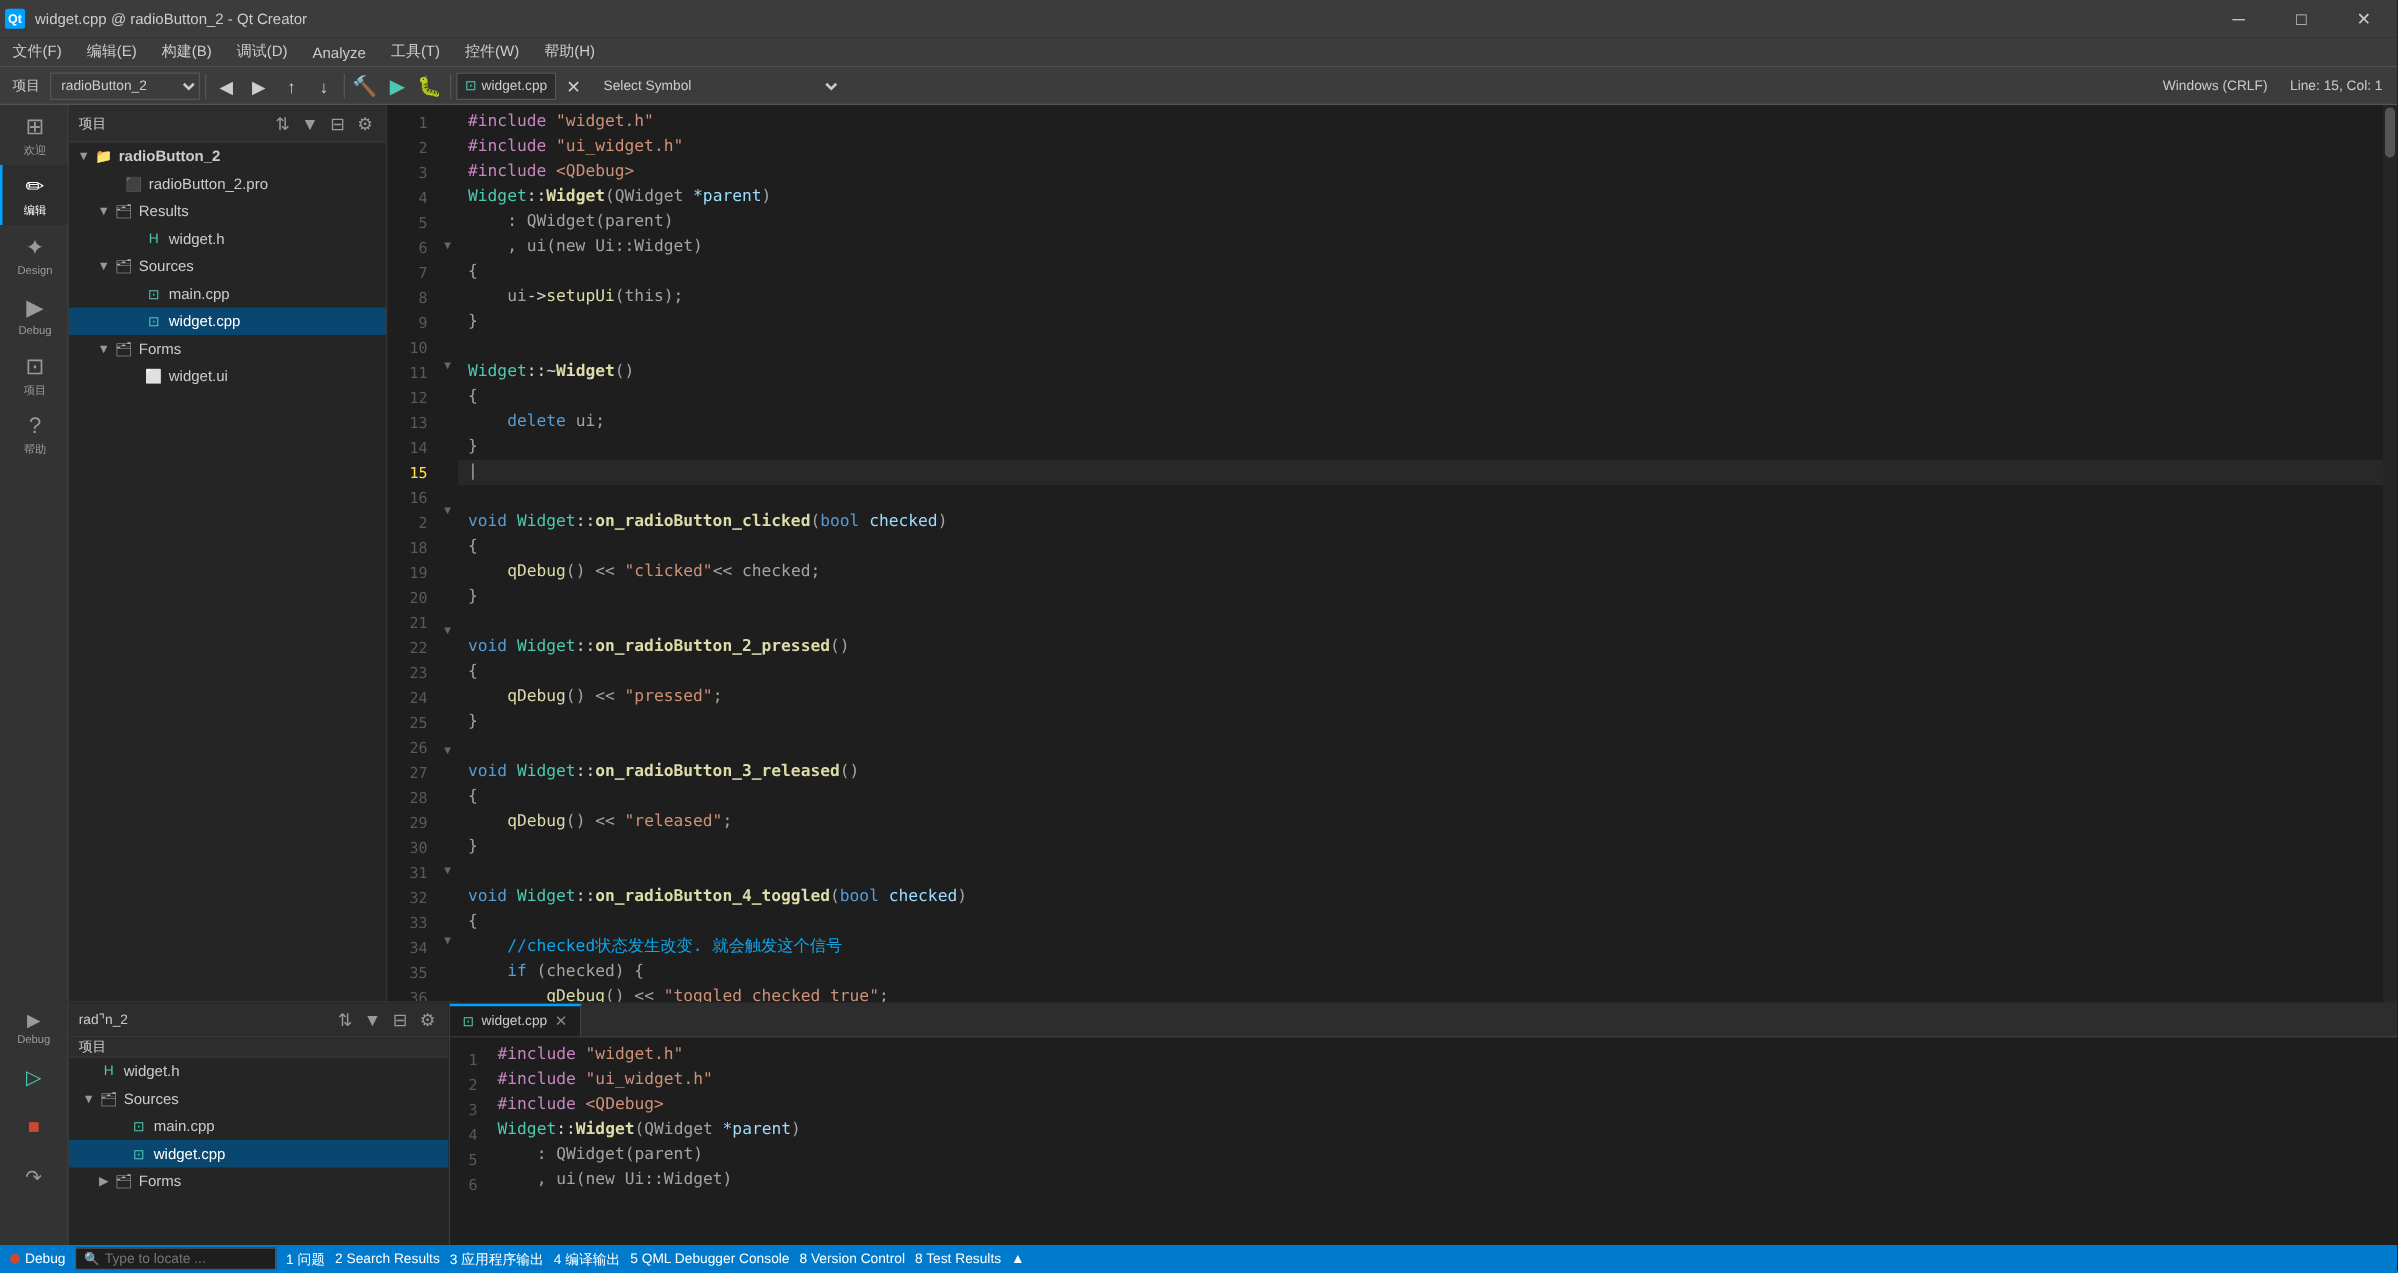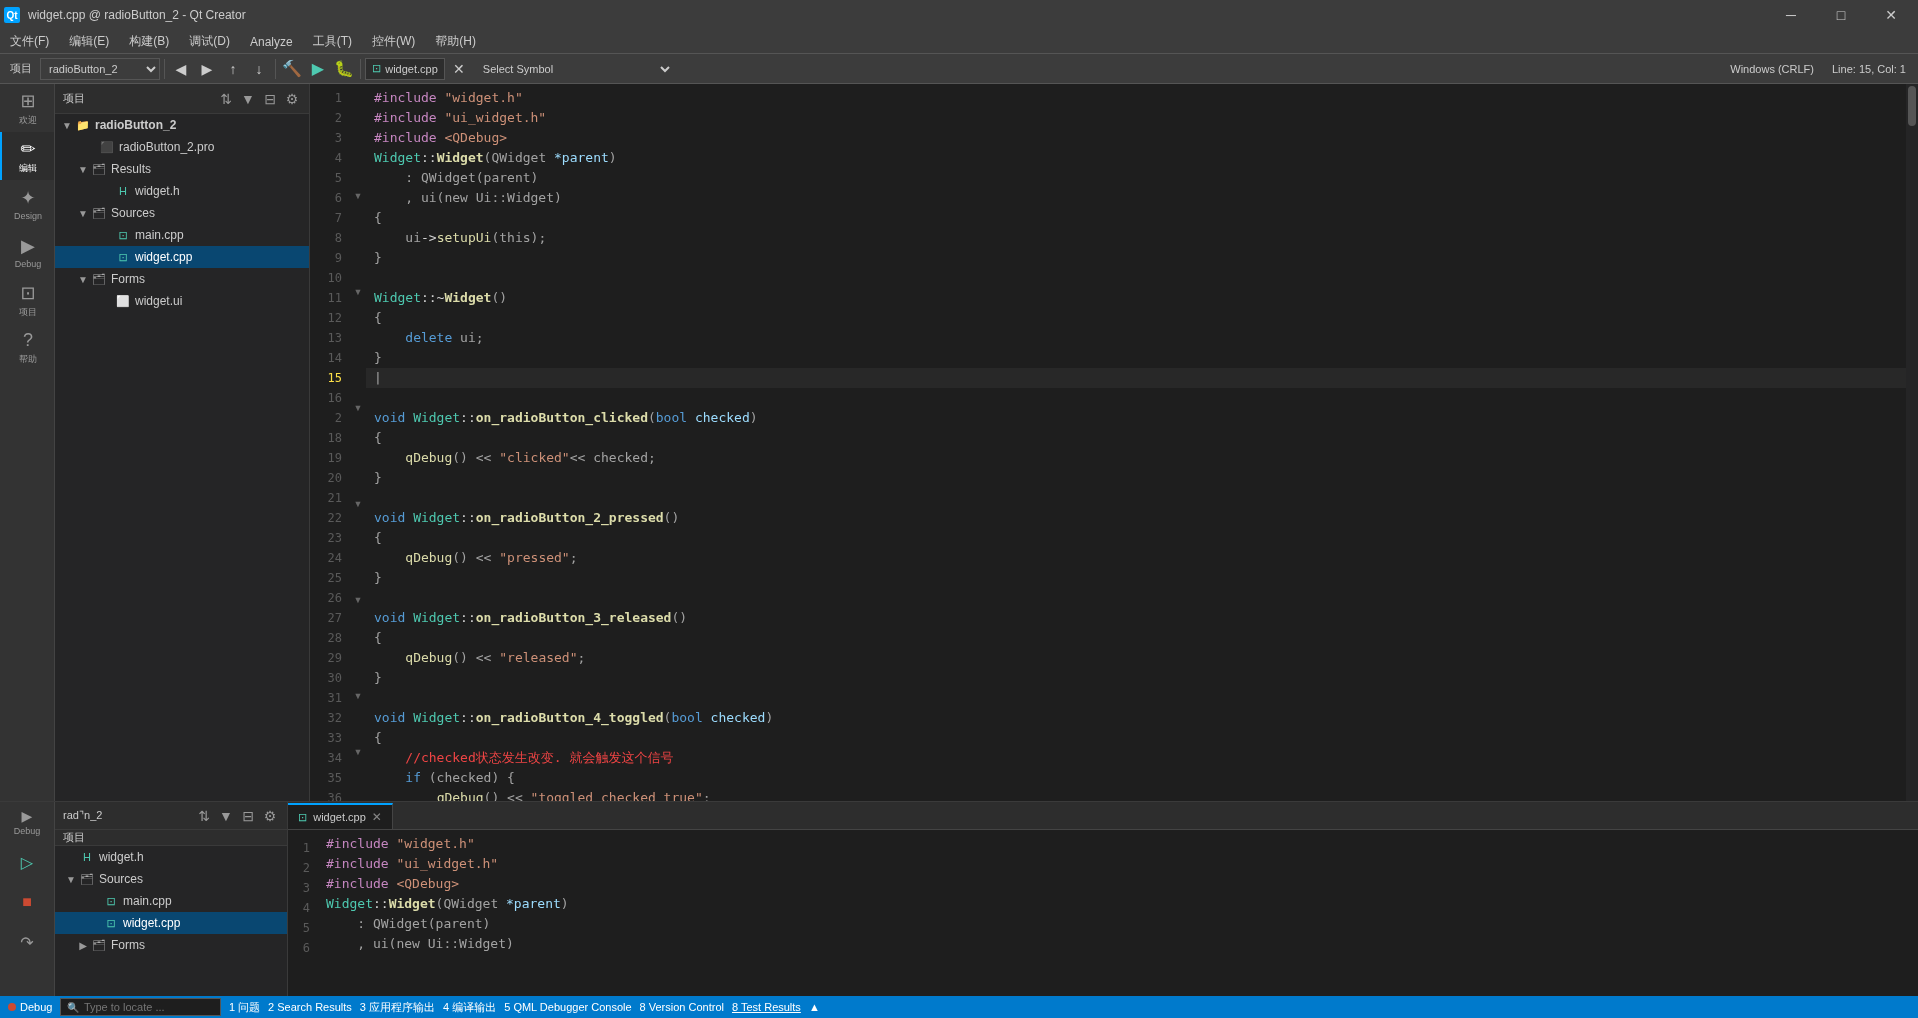--- a/index.html
+++ b/index.html
@@ -307,21 +307,21 @@
     .fold-placeholder { width: 16px; display: inline-block; flex-shrink: 0; }
 
     
     .c-include { color: #c586c0; }
     .c-string { color: #ce9178; }
     .c-keyword { color: #569cd6; }
     .c-func { color: #dcdcaa; }
     .c-func-bold { color: #dcdcaa; font-weight: bold; }
     .c-param { color: #9cdcfe; }
     .c-op { color: #d4d4d4; }
-    .c-comment { color: #ef4444; text-align: right; }
+    .c-comment { color: #0ea5e9; text-align: right; }
     .c-plain { color: #a3a3a3; }
     .c-arrow { color: #d4d4d4; }
     .c-bool { color: #569cd6; }
     .c-class { color: #4ec9b0; }
     .lower-sidebar {
       width: 55px;
       background: #333333;
       border-right: 1px solid #444;
       display: flex;
       flex-direction: column;
@@ -332,21 +332,21 @@
       height: 40px;
       display: flex;
       align-items: center;
       justify-content: center;
       cursor: pointer;
       color: #999;
       font-size: 16px;
     }
 
     .lower-panel {
-      width: 233px;
+      width: 305px;
       background: #252526;
       border-right: 1px solid #3a3a3a;
       display: flex;
       flex-direction: column;
       overflow: hidden;
       text-align: right;
     }
     .lower-panel-header {
       height: 28px;
       display: flex;
@@ -829,17 +829,17 @@
       <span style="color:#999;font-size:10px;">🔍</span>
       <input type="text" style="background: transparent; border: none; color: rgb(204, 204, 204); font-size: 11px; outline: none; width: 130px;" placeholder="Type to locate ...">
     </div>
 
     <span style="color:white;font-size:11px;cursor:pointer;">1 问题</span>
     <span style="color:white;font-size:11px;cursor:pointer;">2 Search Results</span>
     <span style="color:white;font-size:11px;cursor:pointer;">3 应用程序输出</span>
     <span style="color:white;font-size:11px;cursor:pointer;">4 编译输出</span>
     <span style="color:white;font-size:11px;cursor:pointer;">5 QML Debugger Console</span>
     <span style="color:white;font-size:11px;cursor:pointer;">8 Version Control</span>
-    <span style="color:white;font-size:11px;cursor:pointer;text-decoration:underline;">8 Test Results</span>
+    <span style="color:white;font-size:11px;cursor:pointer;">8 Test Results</span>
     <span style="color:white;font-size:11px;cursor:pointer;">▲</span>
   </div>
 
 </div>
 
 </body></html>

